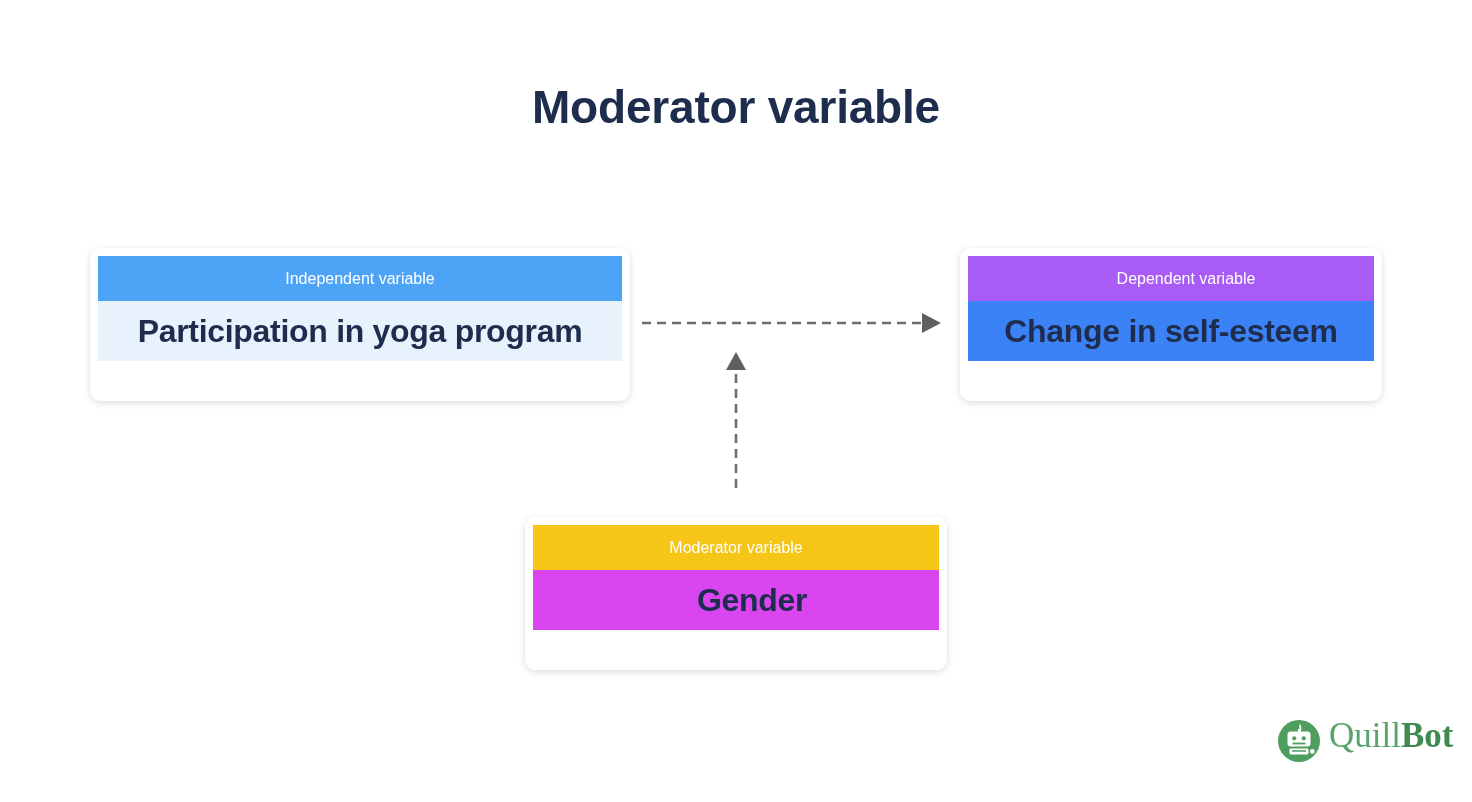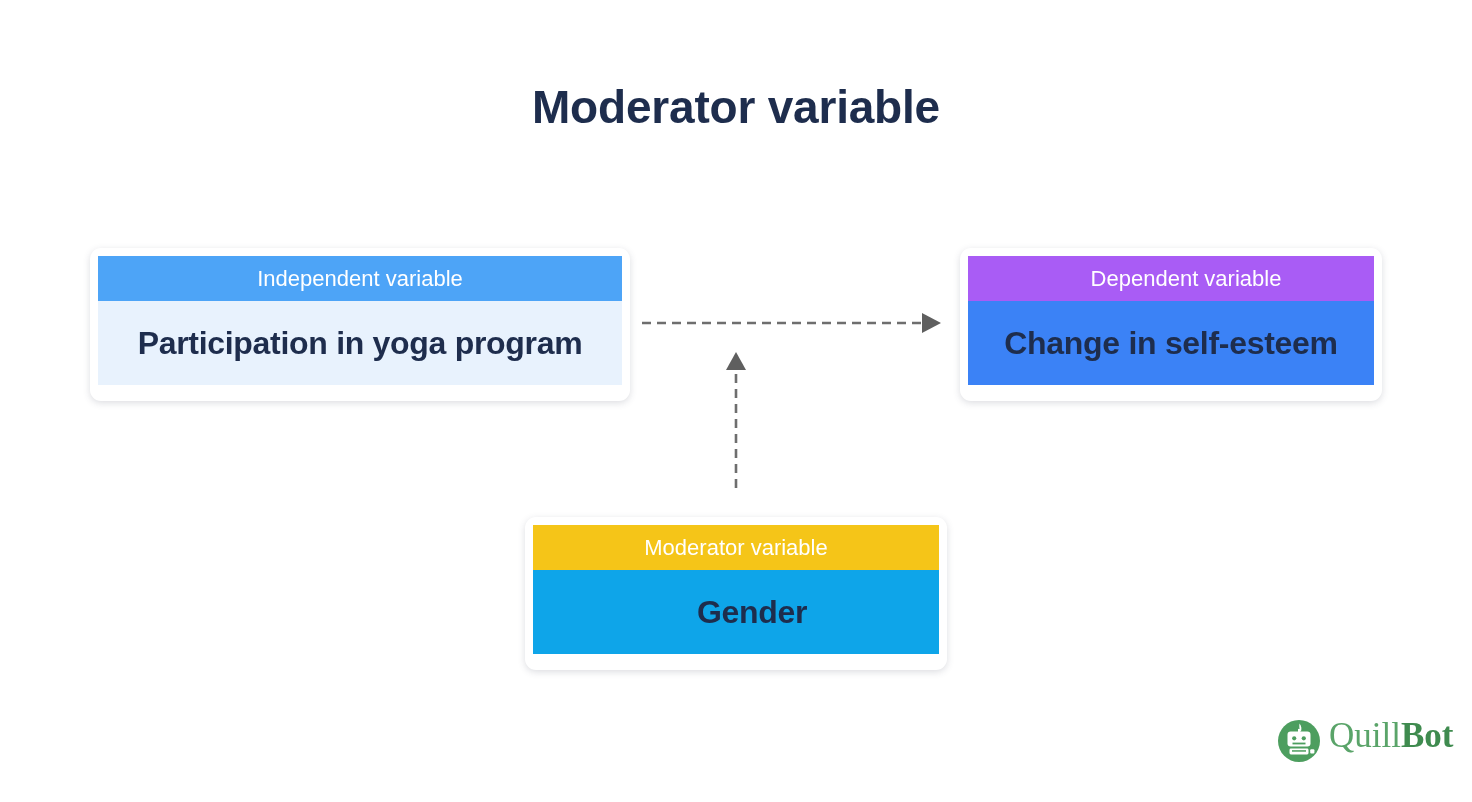--- a/index.html
+++ b/index.html
@@ -41,25 +41,25 @@
     border-radius: 11px;
     box-shadow: 0 2px 7px rgba(60, 64, 90, 0.18);
     padding: 8px;
     box-sizing: border-box;
   }
   .card-header {
     height: 45px;
     line-height: 45px;
     text-align: center;
     color: #ffffff;
-    font-size: 22px;
+    font-size: 16px;
     font-weight: normal;
   }
   .card-body {
-    height: 84px;
+    height: 60px;
     display: flex;
     align-items: center;
     justify-content: center;
     color: #1e2d4d;
     font-size: 32px;
     font-weight: bold;
     letter-spacing: -0.3px;
   }
 
   
@@ -83,21 +83,21 @@
   #card-dependent .card-body   { background: #3b82f6; }
 
   
   #card-moderator {
     left: 525px;
     top: 517px;
     width: 422px;
     height: 153px;
   }
   #card-moderator .card-header { background: #f5c518; }
-  #card-moderator .card-body   { background: #0ea5e9; padding-left: 32px; }
+  #card-moderator .card-body   { background: #d946ef; padding-left: 32px; }
 
   
   .arrow-svg {
     position: absolute;
     overflow: visible;
   }
   #arrow-horizontal { left: 640px; top: 300px; }
   #arrow-vertical   { left: 706px; top: 348px; }
 
   

